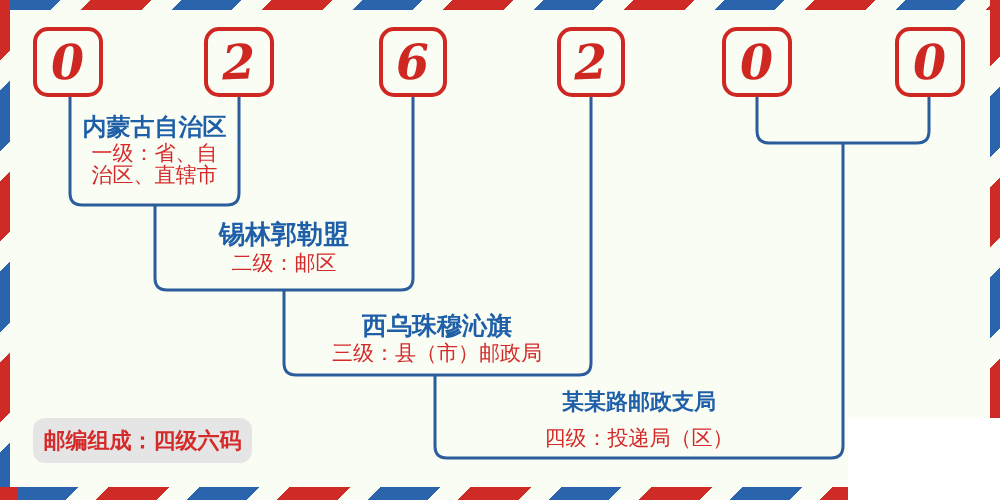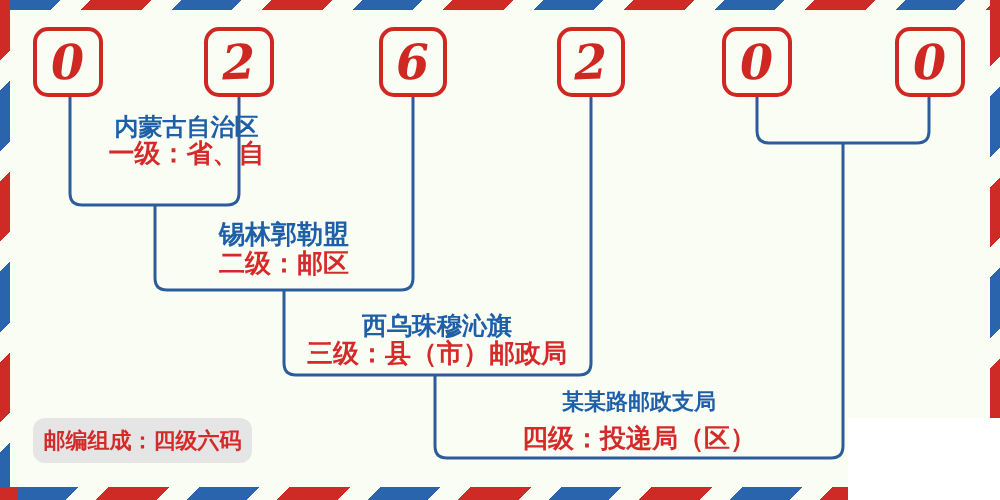--- a/index.html
+++ b/index.html
@@ -37,22 +37,22 @@
     font-style:italic;font-weight:bold;font-size:48px;line-height:1;
     transform:rotate(-2deg);
   }
   .db1{left:33px;width:70px;} .db2{left:204px;width:70px;}
   .db3{left:379px;width:68px;} .db4{left:557px;width:68px;}
   .db5{left:722px;width:70px;} .db6{left:895px;width:70px;}
 
   
   .label{position:absolute;text-align:center;}
   .label .title{display:block;color:#1e5fa8;font-weight:bold;}
-  .label .desc{display:block;color:#d42a2a;font-weight:bold;font-size:26px;line-height:22px;}
-  .label-l1{left:70px;top:112px;width:169px;padding-left:32px;}
+  .label .desc{display:block;color:#d42a2a;font-weight:normal;font-size:21px;line-height:22px;}
+  .label-l1{left:70px;top:112px;width:169px;}
   .label-l1 .title{font-size:24px;line-height:30px;}
   .label-l2{left:155px;top:217px;width:258px;}
   .label-l2 .title{font-size:26px;line-height:34px;}
   .label-l2 .desc{line-height:24px;}
   .label-l3{left:286px;top:309px;width:302px;}
   .label-l3 .title{font-size:25px;line-height:32px;}
   .label-l3 .desc{line-height:24px;}
   .label-l4top{left:757px;top:104px;width:172px;}
   .label-l4top .title{font-size:24px;line-height:30px;}
   .label-l4{left:489px;top:390px;width:300px;}
@@ -101,20 +101,21 @@
   <div class="digit-box db5">
     <span class="digit">0</span>
   </div>
   <div class="digit-box db6">
     <span class="digit">0</span>
   </div>
 
   <div class="label label-l1">
     <span class="title">内蒙古自治区</span>
     <span class="desc">一级：省、自</span>
+    <span class="desc">治区、直辖市</span>
   </div>
 
   <div class="label label-l3">
     <span class="title">西乌珠穆沁旗</span>
     <span class="desc">三级：县（市）邮政局</span>
   </div>
 
   <div class="label label-l2">
     <span class="title">锡林郭勒盟</span>
     <span class="desc">二级：邮区</span>

